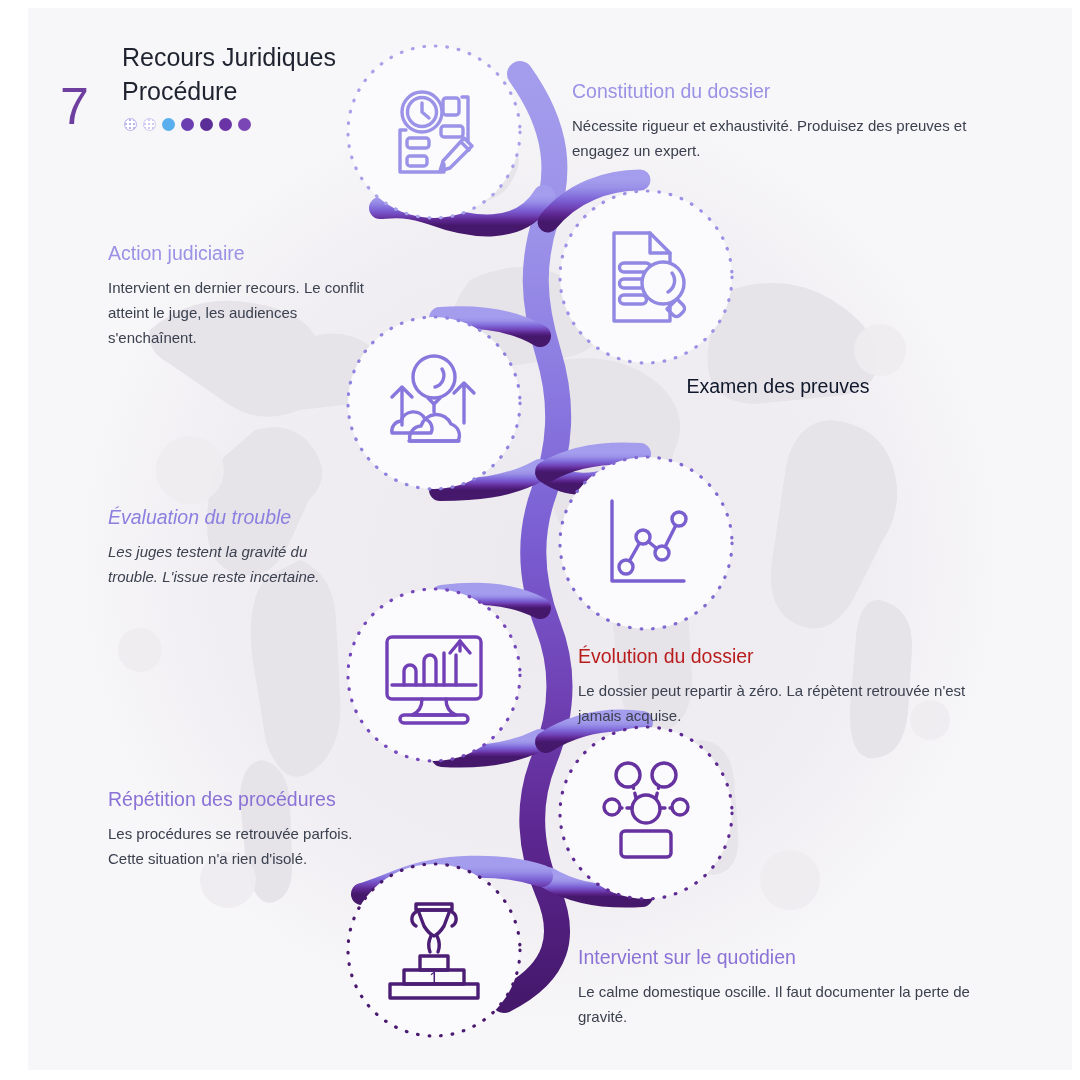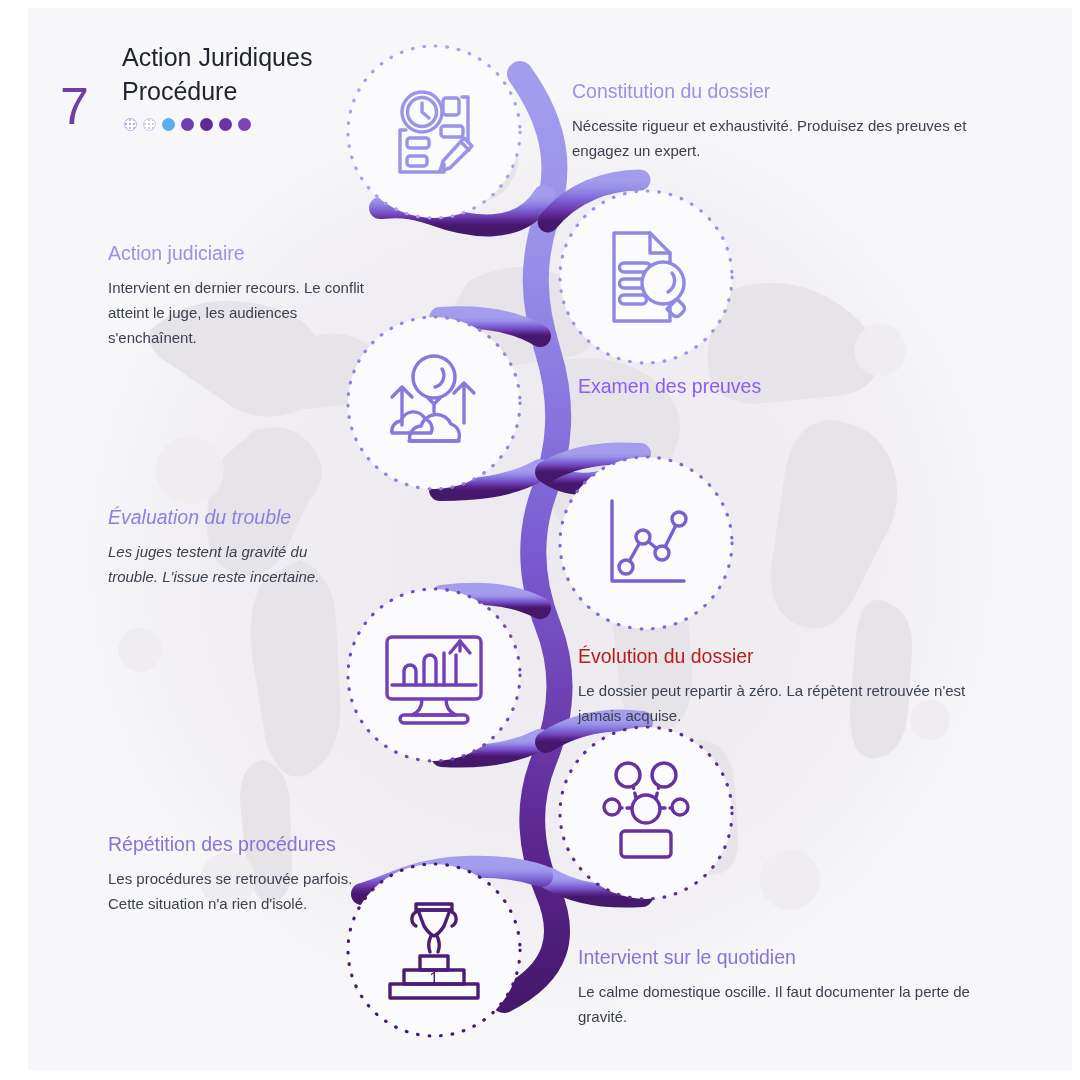--- a/index.html
+++ b/index.html
@@ -247,21 +247,21 @@
       <path d="M-14 6 h28 v14 h-28 z"></path>
       <path d="M-30 20 h60 v14 h-60 z"></path>
       <path d="M-44 34 h88 v14 h-88 z"></path>
       <text x="0" y="34" text-anchor="middle" font-family="Liberation Sans, sans-serif" font-size="17" fill="#4b1d74" stroke="none">1</text>
     </g>
   </svg>
 
   <div id="header">
     <div id="step-number" style="color: rgb(111, 63, 160);">7</div>
     <div id="header-titles">
-      <div class="header-line">Action Juridiques</div>
+      <div class="header-line">Recours Juridiques</div>
       <div class="header-line">Procédure</div>
     </div>
     <div id="dots">
         <span class="dot" style="background: radial-gradient(circle at 30% 30%, rgb(185, 180, 236) 0px, rgb(185, 180, 236) 1.1px, transparent 1.1px) 0px 0px / 4px 4px, rgb(255, 255, 255); border: 1px solid rgb(185, 180, 236);"></span>
         <span class="dot" style="background: radial-gradient(circle at 30% 30%, rgb(207, 201, 240) 0px, rgb(207, 201, 240) 1.1px, transparent 1.1px) 0px 0px / 4px 4px, rgb(255, 255, 255); border: 1px solid rgb(207, 201, 240);"></span>
         <span class="dot" style="background: rgb(90, 176, 239);"></span>
         <span class="dot" style="background: rgb(108, 63, 176);"></span>
         <span class="dot" style="background: rgb(91, 45, 150);"></span>
         <span class="dot" style="background: rgb(107, 52, 166);"></span>
         <span class="dot" style="background: rgb(122, 69, 180);"></span>
@@ -272,35 +272,35 @@
     <div class="block-title" style="color: rgb(154, 146, 230);">Constitution du dossier</div>
     <div class="block-body">Nécessite rigueur et exhaustivité. Produisez des preuves et engagez un expert.</div>
   </div>
 
   <div class="block left-block" id="b2" style="left: 108px; top: 240px; width: 260px;">
     <div class="block-title" style="color: rgb(154, 146, 230);">Action judiciaire</div>
     <div class="block-body">Intervient en dernier recours. Le conflit atteint le juge, les audiences s'enchaînent.</div>
   </div>
 
   <div class="block right-block" id="b3" style="left: 578px; top: 373px; width: 400px;">
-    <div class="block-title" style="color: #8b5cf6;">Examen des preuves</div>
+    <div class="block-title" style="color: #0f172a; text-align: center;">Examen des preuves</div>
   </div>
 
   <div class="block left-block" id="b4" style="left: 108px; top: 504px; width: 250px; font-style: italic;">
     <div class="block-title" style="color: rgb(139, 127, 224);">Évaluation du trouble</div>
     <div class="block-body">Les juges testent la gravité du trouble. L'issue reste incertaine.</div>
   </div>
 
   <div class="block right-block" id="b5" style="left: 578px; top: 643px; width: 410px;">
     <div class="block-title" style="color: #b91c1c;">Évolution du dossier</div>
     <div class="block-body">Le dossier peut repartir à zéro. La répètent retrouvée n'est jamais acquise.</div>
   </div>
 
   <div class="block left-block" id="b6" style="left: 108px; top: 786px; width: 250px;">
-    <div class="block-title" style="color: rgb(138, 114, 214); margin-top: 45px;">Répétition des procédures</div>
+    <div class="block-title" style="color: rgb(138, 114, 214);">Répétition des procédures</div>
     <div class="block-body">Les procédures se retrouvée parfois. Cette situation n'a rien d'isolé.</div>
   </div>
 
   <div class="block right-block" id="b7" style="left: 578px; top: 944px; width: 405px;">
     <div class="block-title" style="color: rgb(138, 114, 214);">Intervient sur le quotidien</div>
     <div class="block-body">Le calme domestique oscille. Il faut documenter la perte de gravité.</div>
   </div>
 
   <div id="frame-left"></div>
   <div id="frame-top"></div>

